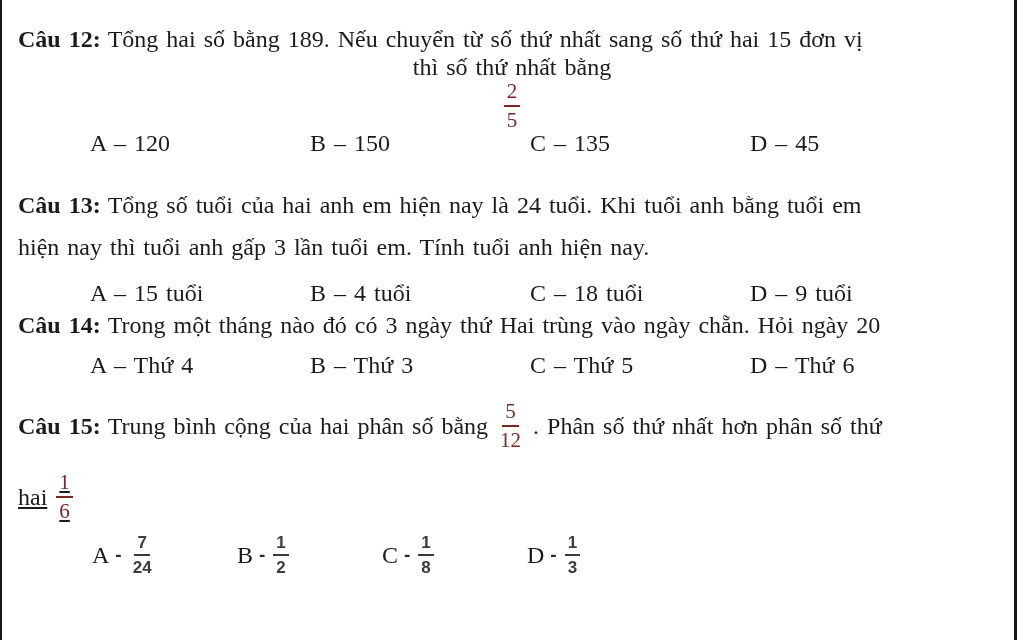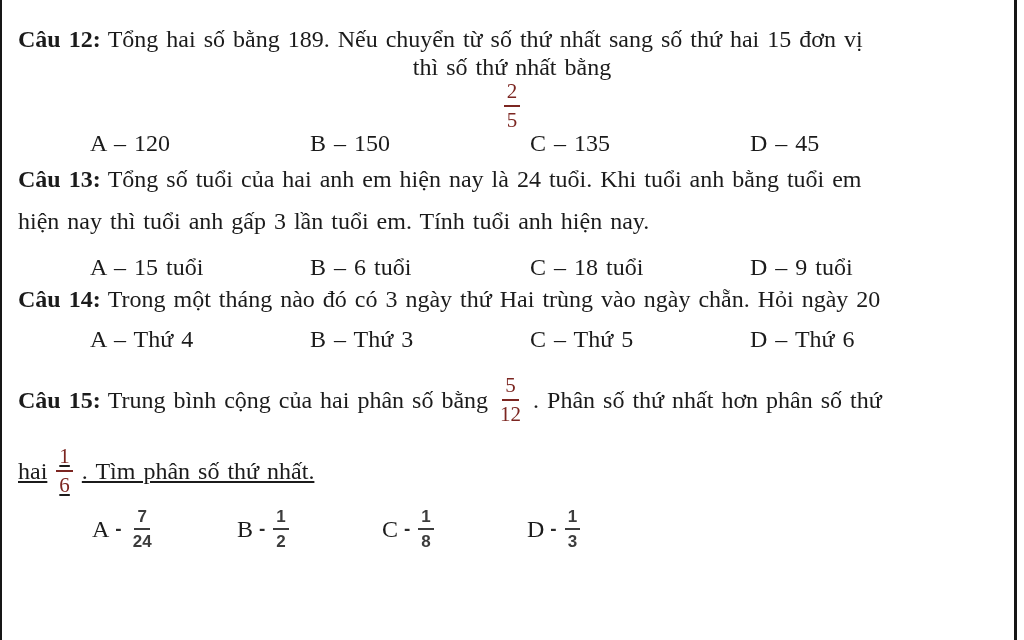--- a/index.html
+++ b/index.html
@@ -34,21 +34,21 @@
   .answers.wide{padding-left:72px;}
   .answers.wide .ans{width:220px;}
   .answers.narrow{padding-left:74px;}
   .answers.narrow .ans{width:145px;display:flex;align-items:center;}
   .ans{white-space:nowrap;}
   .dash{font-family:"Liberation Sans",sans-serif;font-weight:bold;font-size:19px;margin:0 8px 0 6px;color:#2a2a2a;}
   
   .q12-l1{margin-top:2px;}
   .q12-l2{height:62px;flex-direction:column;}
   .q12-ans{margin-top:14px;height:30px;}
-  .q13-l1{margin-top:4px;}
+  .q13-l1{margin-top:30px;}
   .q13-l2{margin-top:12px;}
   .q13-ans{margin-top:18px;height:30px;}
   .q14-l1{}
   .q14-l2{margin-top:12px;}
   .q14-ans{margin-top:12px;height:30px;}
   .q15-l1{margin-top:12px;height:64px;}
   .q15-l2{margin-top:8px;height:62px;text-decoration:underline;}
   .q15-ans{margin-top:6px;height:58px;}
 </style>
 </head>
@@ -75,21 +75,21 @@
       <span class="ans">B – 150</span>
       <span class="ans">C – 135</span>
       <span class="ans">D – 45</span>
     </div>
 
     <p class="line q13-l1"><b class="qlabel">Câu 13:</b><span>Tổng số tuổi của hai anh em hiện nay là 24 tuổi. Khi tuổi anh bằng tuổi em</span></p>
     <p class="line q13-l2">hiện nay thì tuổi anh gấp 3 lần tuổi em. Tính tuổi anh hiện nay.</p>
 
     <div class="answers wide q13-ans">
       <span class="ans">A – 15 tuổi</span>
-      <span class="ans">B – 6 tuổi</span>
+      <span class="ans">B – 4 tuổi</span>
       <span class="ans">C – 18 tuổi</span>
       <span class="ans">D – 9 tuổi</span>
     </div>
 
     <p class="line q14-l1"><b class="qlabel">Câu 14:</b><span>Trong một tháng nào đó có 3 ngày thứ Hai trùng vào ngày chẵn. Hỏi ngày 20</span></p>
 
     <div class="answers wide q14-ans">
       <span class="ans">A – Thứ 4</span>
       <span class="ans">B – Thứ 3</span>
       <span class="ans">C – Thứ 5</span>
@@ -105,21 +105,20 @@
       </span>
       <span>. Phân số thứ nhất hơn phân số thứ</span>
     </div>
 
     <div class="row q15-l2">
       <span>hai</span>
       <span class="frac q-frac">
         <span class="num">1</span>
         <span class="den">6</span>
       </span>
-      <span>. Tìm phân số thứ nhất.</span>
     </div>
 
     <div class="answers narrow q15-ans">
       <span class="ans">
         <span class="letter">A</span>
         <span class="dash">-</span>
         <span class="frac a-frac">
           <span class="num">7</span>
           <span class="den">24</span>
         </span>

